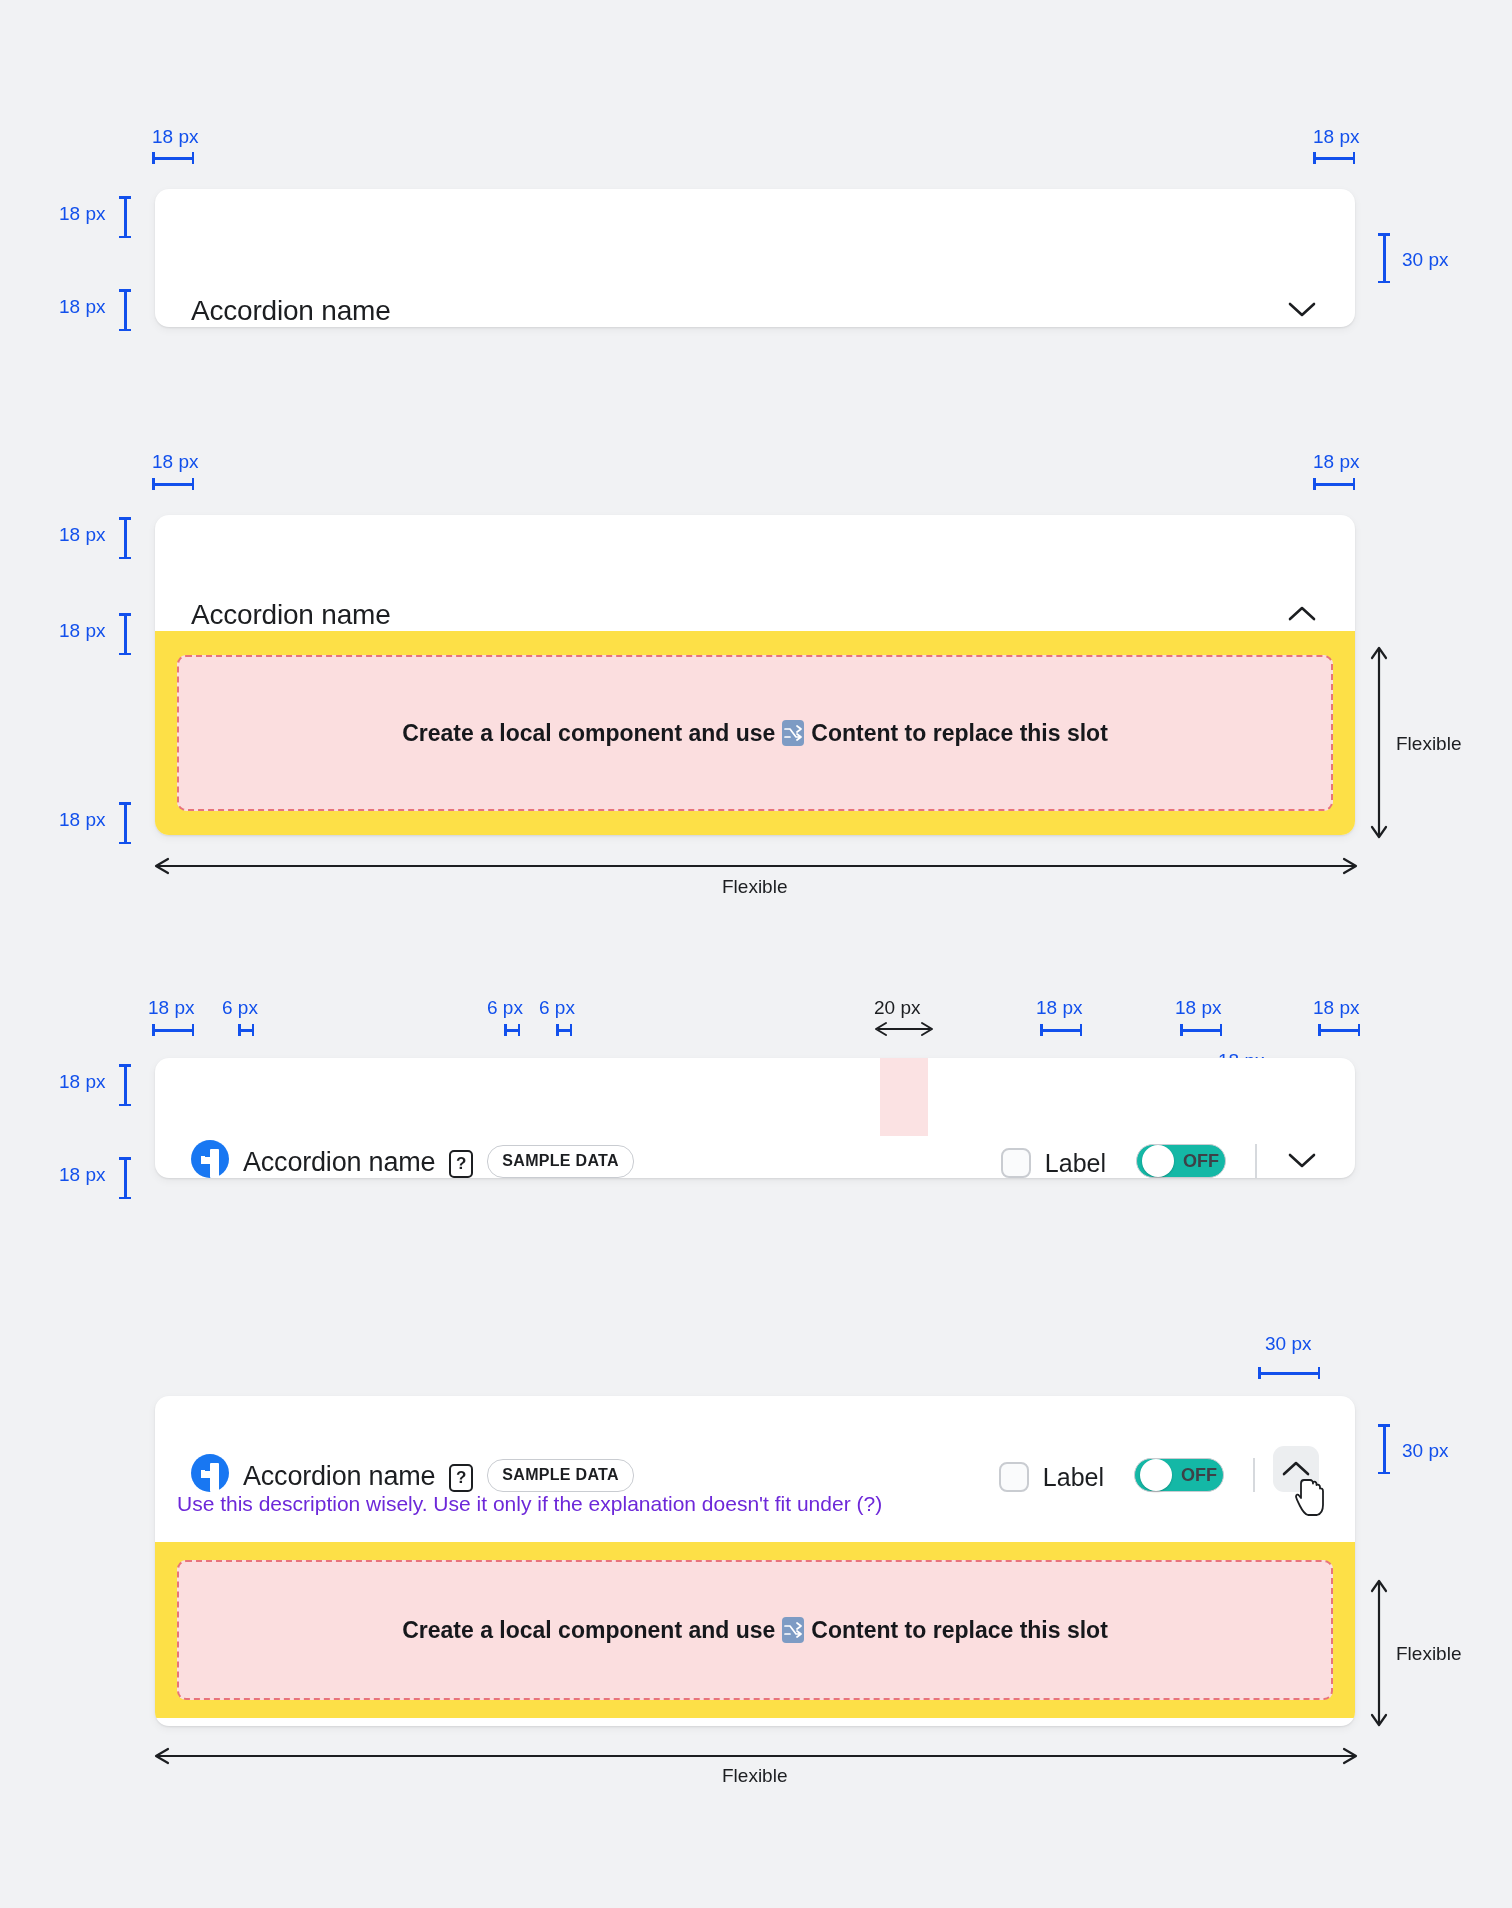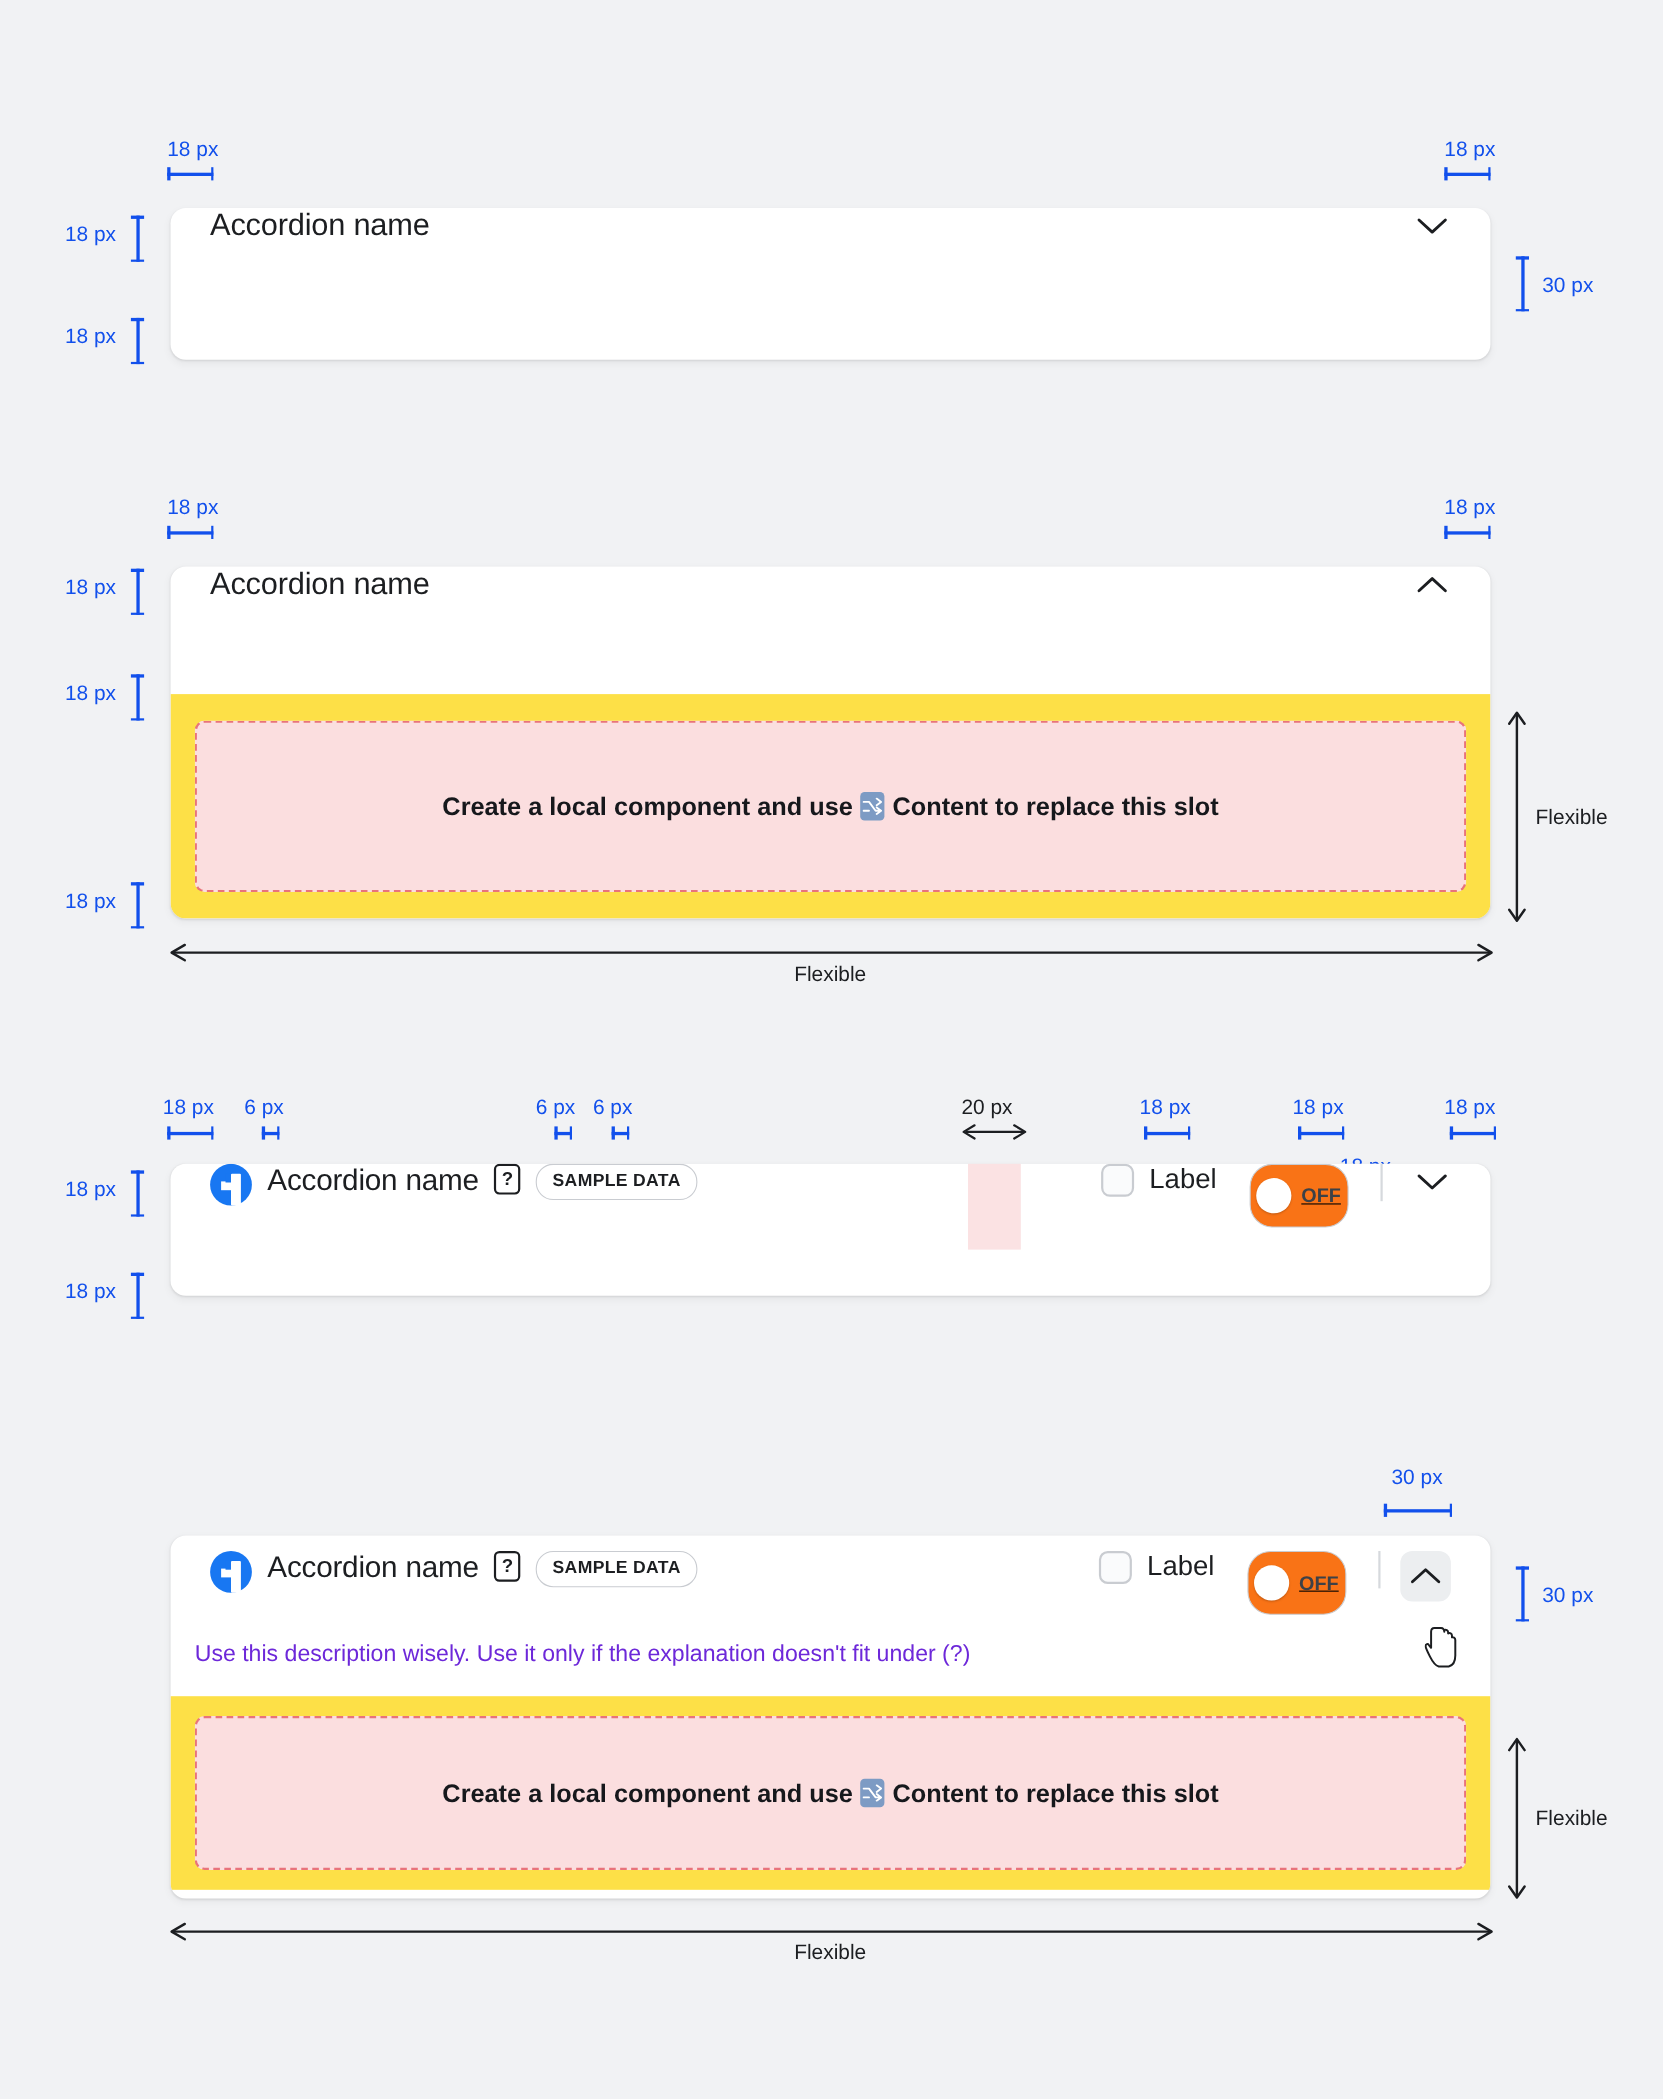--- a/index.html
+++ b/index.html
@@ -66,21 +66,21 @@
   .card {
     position: absolute;
     background: #ffffff;
     border-radius: 14px;
     box-shadow: 0 1px 2px rgba(0,0,0,0.09), 0 3px 8px rgba(0,0,0,0.05);
     overflow: hidden;
   }
 
   .acc-header {
     display: flex;
-    align-items: flex-start;
+    align-items: flex-end;
     padding: 0 36px;
     min-height: 0;
   }
 
   .acc-title {
     font-size: 28px;
     color: #1c1e21;
     font-family: "Liberation Sans", sans-serif;
     letter-spacing: -0.2px;
   }
@@ -157,28 +157,27 @@
     background: #fafbfc;
     flex: 0 0 auto;
   }
   .cb-label {
     font-size: 25px; color: #1c1e21;
     font-family: "Liberation Sans", sans-serif;
   }
 
   
   .toggle {
-    width: 90px; height: 58px;
+    width: 90px; height: 34px;
     border-radius: 21px;
-    background: #f97316;
+    background: #14b8a6;
     border: 1.5px solid #c9ccd1;
     display: flex; align-items: center;
     padding: 0 5px;
     flex: 0 0 auto;
-    text-decoration: underline;
   }
   .toggle .knob {
     width: 32px; height: 32px; border-radius: 50%;
     background: #ffffff;
     box-shadow: 0 1px 2px rgba(0,0,0,0.22);
     flex: 0 0 auto;
   }
   .toggle .tlabel {
     font-size: 18px; font-weight: bold; color: #3d4147;
     margin-left: 9px;

